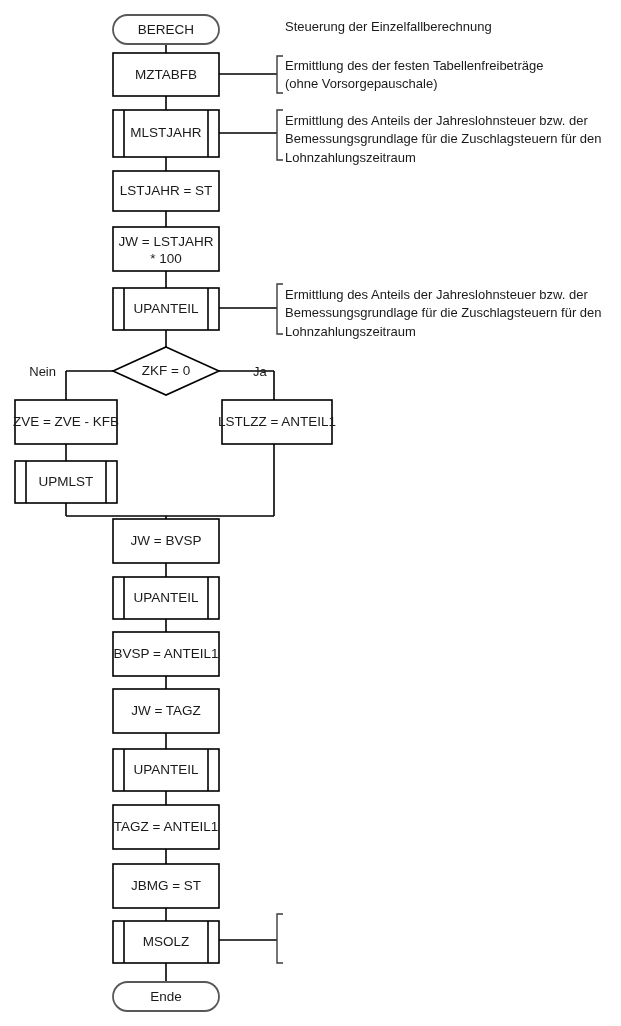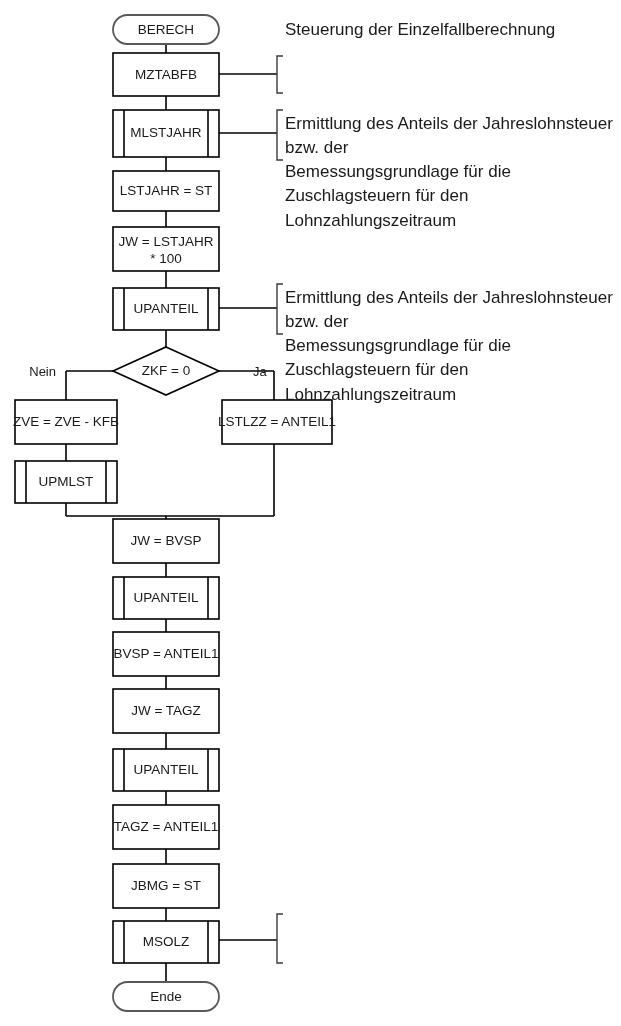--- a/index.html
+++ b/index.html
@@ -24,21 +24,21 @@
     font-size:13.5px; fill:#1a1a1a; text-anchor:middle;
     dominant-baseline:middle;
   }
   .branch-label{
     font-family:"Liberation Sans","DejaVu Sans",sans-serif;
     font-size:13px; fill:#1a1a1a;
   }
   .note{
     position:absolute;
     font-family:"Liberation Sans","DejaVu Sans",sans-serif;
-    font-size:17px;
+    font-size:13px;
     line-height:1.42;
     color:#1a1a1a;
     white-space:pre-line;
   }
 </style>
 </head>
 <body>
 
 <div id="chart-root">
 
@@ -198,20 +198,22 @@
 
     <g>
       <rect class="node-term" x="113" y="982" width="106" height="29" rx="14.5" ry="14.5"></rect>
       <text class="node-label" x="166" y="997.5">Ende</text>
     </g>
 
   </svg>
 
   <div class="note" style="left:285px;top:18px;width:330px;">Steuerung der Einzelfallberechnung</div>
 
+  <div class="note" style="left:285px;top:57px;width:330px;">Ermittlung des der festen Tabellenfreibeträge
+(ohne Vorsorgepauschale)</div>
 
   <div class="note" style="left:285px;top:112px;width:330px;">Ermittlung des Anteils der Jahreslohnsteuer bzw. der
 Bemessungsgrundlage für die Zuschlagsteuern für den
 Lohnzahlungszeitraum</div>
 
   <div class="note" style="left:285px;top:286px;width:330px;">Ermittlung des Anteils der Jahreslohnsteuer bzw. der
 Bemessungsgrundlage für die Zuschlagsteuern für den
 Lohnzahlungszeitraum</div>
 
 

